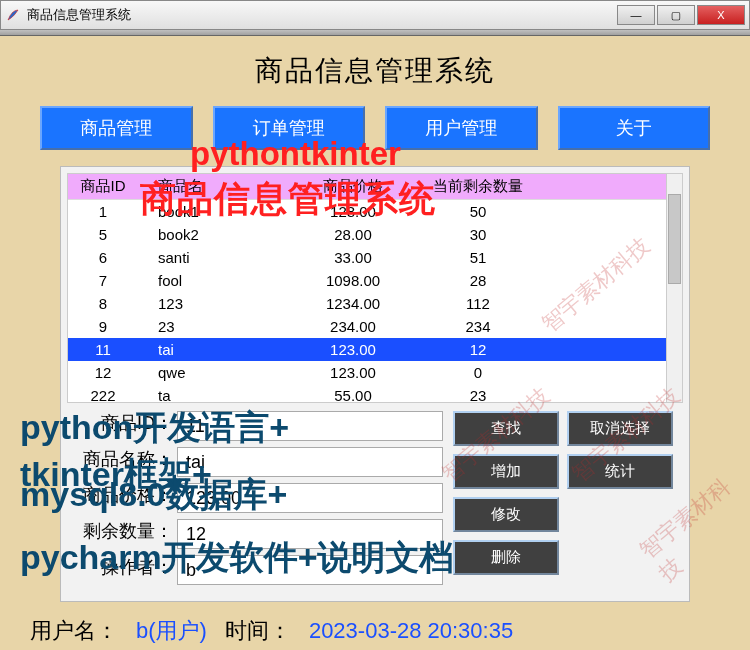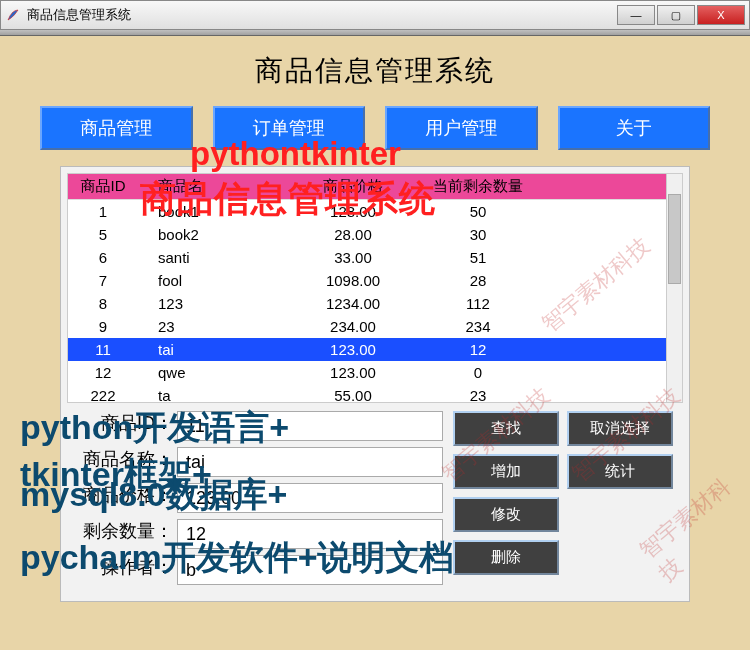--- a/index.html
+++ b/index.html
@@ -17,21 +17,21 @@
 .app { background: #e8d5a8; height: 614px; padding: 16px 20px 8px 20px; position: relative; }
 
 .heading { text-align: center; font-size: 28px; font-family: "SimSun", serif; margin-bottom: 16px; letter-spacing: 2px; }
 
 .nav { display: flex; justify-content: space-between; gap: 20px; margin: 0 20px 16px 20px; }
 .navbtn { flex: 1; background: #1a74ff; color: #ffffff; border: 2px outset #6aa6ff; padding: 8px 0; font-size: 18px; text-align: center; }
 
 .panel { background: #f2f2f2; border: 1px solid #bbb; margin: 0 40px; padding: 6px 6px 10px 6px; }
 
 .table { background: #fff; border: 1px solid #ccc; height: 230px; overflow: hidden; font-size: 15px; position: relative; }
-.thead { display: flex; background: #ec4899; border-bottom: 1px solid #ddd; font-weight: normal; }
+.thead { display: flex; background: #f0abfc; border-bottom: 1px solid #ddd; font-weight: normal; }
 .th, .td { padding: 3px 6px; text-align: center; }
 .c1 { width: 70px; } .c2 { width: 150px; text-align: left; padding-left: 20px; } .c3 { width: 130px; } .c4 { width: 120px; }
 .scrollbar { position: absolute; right: 0; top: 0; bottom: 0; width: 16px; background: #f0f0f0; border-left: 1px solid #ccc; }
 .scrollbar .thumb { position: absolute; left: 1px; right: 1px; top: 20px; height: 90px; background: #c8c8c8; border: 1px solid #aaa; }
 .tbody .tr { display: flex; }
 .tbody .tr.sel { background: #1a4fff; color: #fff; }
 
 .form-area { display: flex; gap: 10px; margin-top: 8px; }
 .fields { flex: 1; }
 .frow { display: flex; align-items: flex-start; margin-bottom: 6px; }
@@ -180,20 +180,26 @@
         <div class="abtn w2">取消选择</div>
         <div class="abtn w1">增加</div>
         <div class="abtn w2">统计</div>
         <div class="abtn w1">修改</div>
         <div class="abtn w2" style="visibility:hidden"></div>
         <div class="abtn w1">删除</div>
       </div>
     </div>
   </div>
 
+  <div class="footer">
+    <span class="lab">用户名：</span>
+    <span class="val">b(用户)</span>
+    <span class="lab">时间：</span>
+    <span class="val">2023-03-28 20:30:35</span>
+  </div>
 
 </div>
 
 <div class="ov red1">pythontkinter</div>
 <div class="ov red2">商品信息管理系统</div>
 <div class="ov blue b1">python开发语言+</div>
 <div class="ov blue b2">tkinter框架+</div>
 <div class="ov blue b3">mysql8.0数据库+</div>
 <div class="ov blue b4">pycharm开发软件+说明文档</div>
 <div class="wm wm1">智宇素材科技</div>

